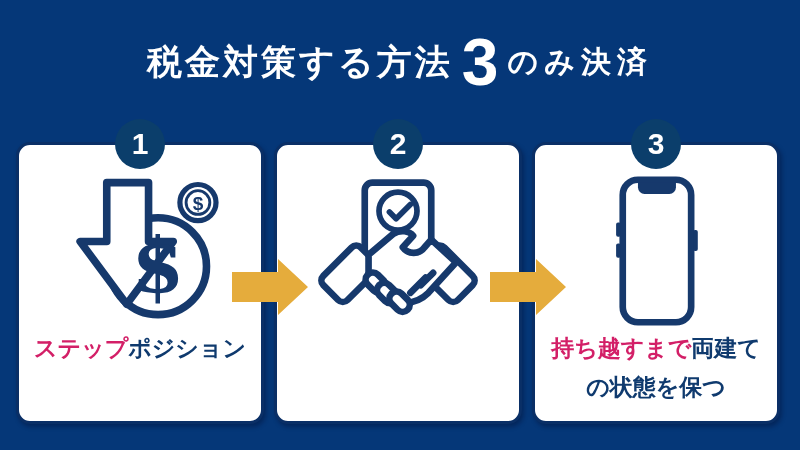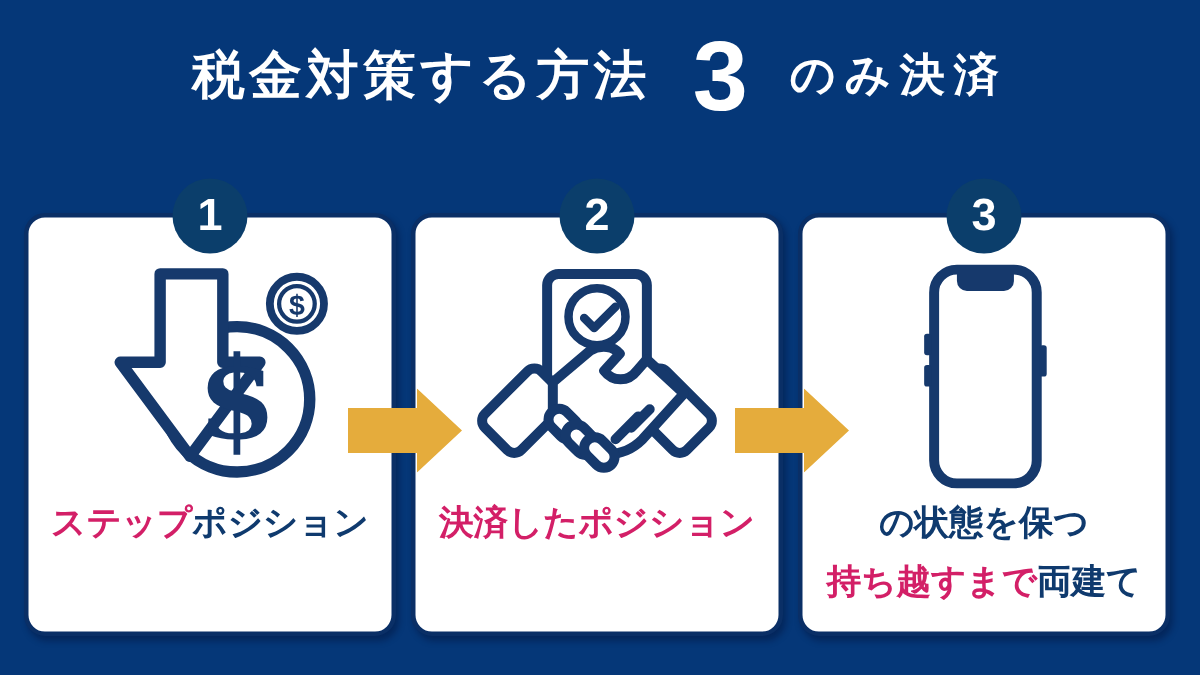--- a/index.html
+++ b/index.html
@@ -15,22 +15,22 @@
   }
   *{margin:0;padding:0;box-sizing:border-box;}
   html,body{width:800px;height:450px;overflow:hidden;}
   body{
     position:relative;
     background:var(--background);
     font-family:"Liberation Sans","DejaVu Sans",sans-serif;
   }
   
   .title-row{
-    position:absolute;top:10px;left:0;width:100%;height:80px;
-    display:flex;align-items:center;justify-content:center;gap:26px;
+    position:absolute;top:22px;left:0;width:100%;height:80px;
+    display:flex;align-items:center;justify-content:center;gap:7px;
     color:var(--title);
   }
   .title-prefix{font-size:35px;font-weight:bold;letter-spacing:3px;}
   .title-number{font-size:66px;font-weight:bold;margin:0 2px;}
   .title-suffix{font-size:30px;font-weight:bold;letter-spacing:6px;}
   
   .cards-row{
     position:absolute;top:142px;left:16px;
     display:flex;gap:10px;
   }
@@ -111,38 +111,37 @@
         <rect x="6" y="86" width="56" height="36" rx="7" fill="#FFFFFF" transform="rotate(-45 34 104)"></rect>
         <rect x="108" y="86" width="56" height="36" rx="7" fill="#FFFFFF" transform="rotate(45 136 104)"></rect>
         <path d="M54 84 L80 62 C88 57 97 59 101 64 L90 76 C96 84 107 84 113 76 L120 68 L146 92 L117 124 C103 138 81 138 67 124 L54 110 Z" fill="#FFFFFF"></path>
         <rect x="50" y="106" width="24" height="15" rx="7.5" fill="#FFFFFF" transform="rotate(45 62 113)"></rect>
         <rect x="62" y="117" width="24" height="15" rx="7.5" fill="#FFFFFF" transform="rotate(45 74 124)"></rect>
         <rect x="75" y="126" width="24" height="15" rx="7.5" fill="#FFFFFF" transform="rotate(45 87 133)"></rect>
         <path d="M98 124 l16 -16 M109 116 l13 -13"></path>
       </svg>
     </div>
     <div class="card-text">
-        <div><span class="text-pink">決済したポジション</span></div>
       </div>
   </div>
 
   <div class="card">
     <div class="badge">3</div>
     <div class="icon-holder">
       <svg viewBox="0 0 170 160" fill="none" stroke="currentColor" stroke-width="7" stroke-linejoin="round">
         <rect x="50" y="5" width="72" height="150" rx="16"></rect>
         <path d="M66 8 h40 v5 a7 7 0 0 1 -7 7 h-26 a7 7 0 0 1 -7 -7 z" fill="currentColor" stroke="none"></path>
         <rect x="43" y="50" width="5" height="15" rx="2" fill="currentColor" stroke="none"></rect>
         <rect x="43" y="72" width="5" height="15" rx="2" fill="currentColor" stroke="none"></rect>
         <rect x="124" y="58" width="5" height="22" rx="2" fill="currentColor" stroke="none"></rect>
       </svg>
     </div>
     <div class="card-text">
+        <div><span class="text-pink">持ち越すまで</span><span class="text-navy">両建て</span></div>
         <div><span class="text-navy">の状態を保つ</span></div>
-        <div><span class="text-pink">持ち越すまで</span><span class="text-navy">両建て</span></div>
       </div>
   </div>
 
 </div>
 
 <svg class="step-arrow a1" viewBox="0 0 76 56">
   <polygon points="0,13 46,13 46,0 76,28 46,56 46,43 0,43" fill="currentColor"></polygon>
 </svg>
 <svg class="step-arrow a2" viewBox="0 0 76 56">
   <polygon points="0,13 46,13 46,0 76,28 46,56 46,43 0,43" fill="currentColor"></polygon>

